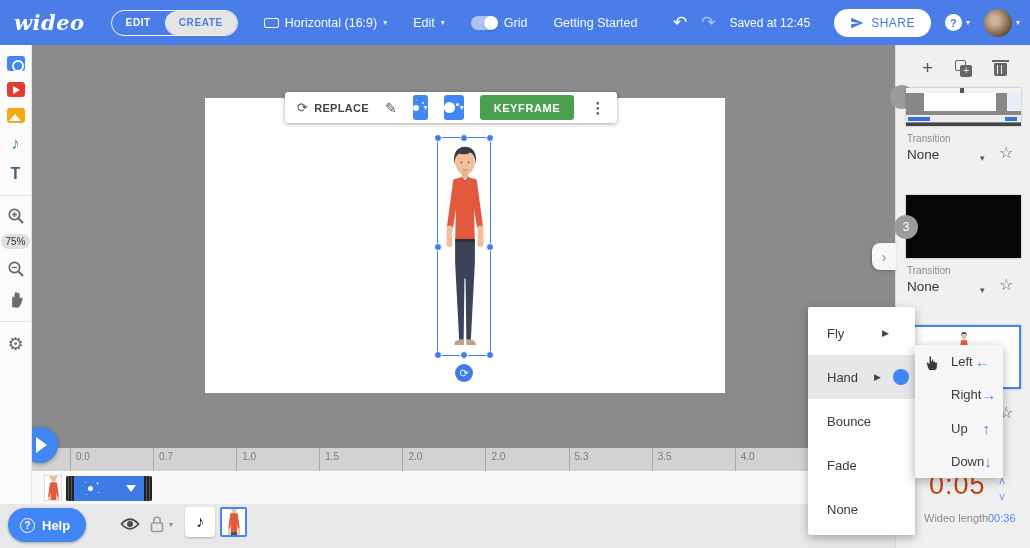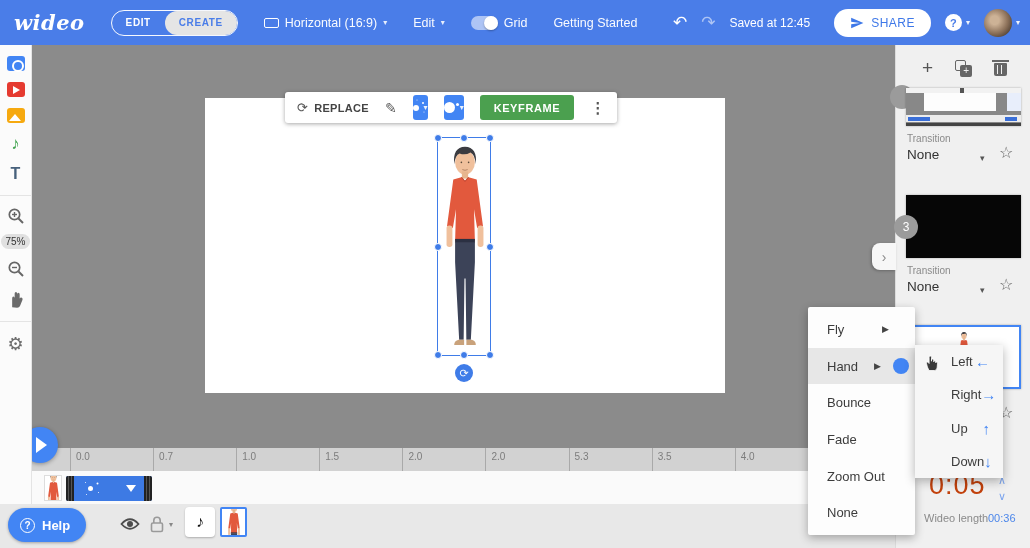--- a/index.html
+++ b/index.html
@@ -480,23 +480,20 @@
       <span class="sub" style="right:34px">▶</span>
       <span class="am-dot"></span>
     </div>
     <div class="am-row">
       <span>Bounce</span>
     </div>
     <div class="am-row">
       <span>Fade</span>
     </div>
     <div class="am-row">
-      <span>Zoom Out</span>
-    </div>
-    <div class="am-row">
       <span>None</span>
     </div>
   </div>
 
   <div class="dir-submenu">
     <div class="dm-row">
       <span>Left</span>
       <span class="arr">←</span>
     </div>
     <div class="dm-row">

